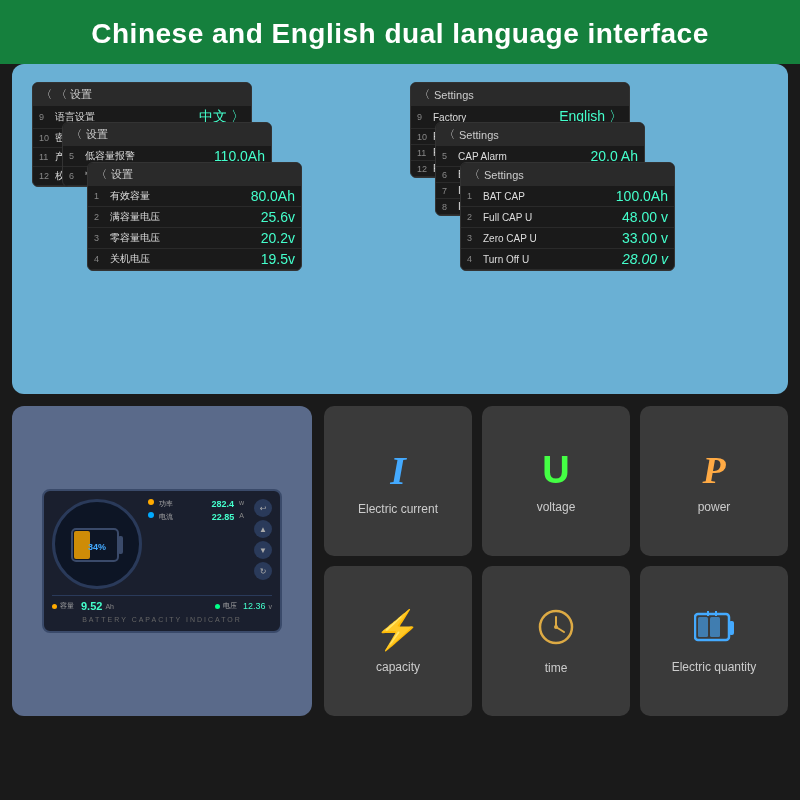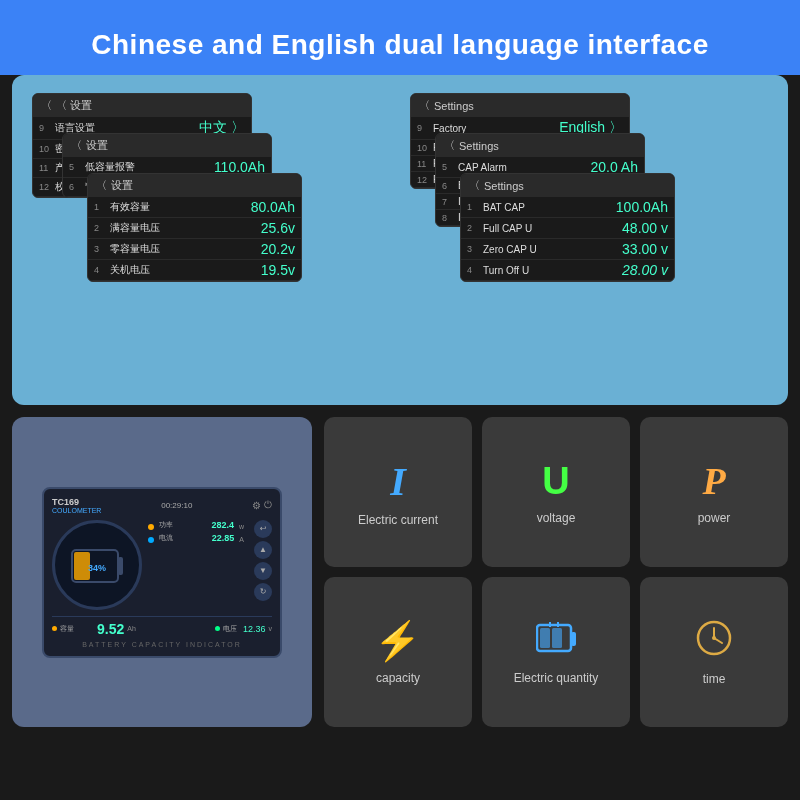--- a/index.html
+++ b/index.html
@@ -6,22 +6,22 @@
     body {
       width: 800px;
       height: 800px;
       background: #1a1a1a;
       font-family: Arial, sans-serif;
       overflow: hidden;
     }
 
     
     .header {
-      background: #3b82f6;
-      padding: 29px 20px 14px;
+      background: #15803d;
+      padding: 18px 20px 14px;
       text-align: center;
     }
     .header-title {
       color: #ffffff;
       font-size: 28px;
       font-weight: bold;
       letter-spacing: 0.5px;
     }
 
     
@@ -191,21 +191,21 @@
     .device-stats {
       flex: 1;
       display: flex;
       flex-direction: column;
       gap: 3px;
       font-size: 8px;
     }
 
     .stat-row {
       display: flex;
-      align-items: flex-end;
+      align-items: flex-start;
       gap: 5px;
     }
 
     .stat-dot {
       width: 6px;
       height: 6px;
       border-radius: 50%;
     }
 
     .stat-label {
@@ -452,31 +452,20 @@
 
     </div>
   </div>
 
 </div>
 
 <div class="bottom-panel">
 
   <div class="device-section">
     <div class="device-display">
-      <div class="device-top-bar">
-        <div>
-          <div class="device-brand">TC169</div>
-          <div class="device-model">COULOMETER</div>
-        </div>
-        <div style="color:#aaa;font-size:8px;">00:29:10</div>
-        <div style="display:flex;gap:3px;align-items:center;">
-          <span style="color:#888;font-size:10px;">⚙</span>
-          <span style="color:#888;font-size:10px;">⏻</span>
-        </div>
-      </div>
 
       <div class="device-main">
         <div class="device-circle-area">
           <div class="device-circle">
             <svg width="60" height="60" viewBox="0 0 60 60">
               <rect x="5" y="15" width="46" height="32" rx="4" fill="none" stroke="#3a4a6a" stroke-width="2"></rect>
               <rect x="51" y="22" width="5" height="18" rx="2" fill="#3a4a6a"></rect>
               <rect x="7" y="17" width="16" height="28" rx="2" fill="#ffaa00" opacity="0.8"></rect>
               <text x="30" y="36" text-anchor="middle" fill="#4af" font-size="9" font-weight="bold">34%</text>
             </svg>
@@ -503,21 +492,21 @@
           <div class="nav-btn">▲</div>
           <div class="nav-btn">▼</div>
           <div class="nav-btn">↻</div>
         </div>
       </div>
 
       <div class="device-bottom-bar">
         <div class="bottom-val-row">
           <span class="stat-dot" style="background:#ffaa00;width:5px;height:5px;"></span>
           <span style="color:#aaa;font-size:7px;">容量</span>
-          <span style="color:#4fc;font-size:14px;font-weight:bold;margin-left:20px;">9.52</span>
+          <span style="color:#4fc;font-size:11px;font-weight:bold;margin-left:4px;">9.52</span>
           <span style="color:#888;font-size:7px;">Ah</span>
         </div>
         <div class="bottom-val-row">
           <span class="stat-dot" style="background:#00ff88;width:5px;height:5px;"></span>
           <span style="color:#aaa;font-size:7px;">电压</span>
           <span style="color:#4fc;font-size:9px;font-weight:normal;margin-left:3px;">12.36</span>
           <span style="color:#888;font-size:7px;">v</span>
         </div>
       </div>
 
@@ -538,42 +527,42 @@
     </div>
 
     <div class="feature-card">
       <div class="icon-P">P</div>
       <div class="feature-label">power</div>
     </div>
 
     <div class="feature-card">
       <div style="color:#f44;font-size:38px;">⚡</div>
       <div class="feature-label">capacity</div>
+    </div>
+
+    <div class="feature-card">
+      <div style="color:#da4;font-size:30px;">
+        <svg width="38" height="38" viewBox="0 0 38 38">
+          <circle cx="19" cy="19" r="16" fill="none" stroke="#da4" stroke-width="2.5"></circle>
+          <line x1="19" y1="19" x2="19" y2="9" stroke="#da4" stroke-width="2" stroke-linecap="round"></line>
+          <line x1="19" y1="19" x2="27" y2="24" stroke="#da4" stroke-width="2" stroke-linecap="round"></line>
+          <circle cx="19" cy="19" r="2" fill="#da4"></circle>
+        </svg>
+      </div>
+      <div class="feature-label">time</div>
     </div>
 
     <div class="feature-card">
       <div style="color:#4af;font-size:30px;">
         <svg width="40" height="36" viewBox="0 0 40 36">
           <rect x="1" y="5" width="34" height="26" rx="3" fill="none" stroke="#4af" stroke-width="2.5"></rect>
           <rect x="35" y="12" width="5" height="14" rx="2" fill="#4af"></rect>
           <rect x="4" y="8" width="10" height="20" rx="1.5" fill="#4af" opacity="0.6"></rect>
           <rect x="16" y="8" width="10" height="20" rx="1.5" fill="#4af" opacity="0.6"></rect>
           <line x1="14" y1="2" x2="14" y2="7" stroke="#4af" stroke-width="2"></line>
           <line x1="22" y1="2" x2="22" y2="7" stroke="#4af" stroke-width="2"></line>
         </svg>
       </div>
       <div class="feature-label">Electric quantity</div>
     </div>
 
-    <div class="feature-card">
-      <div style="color:#da4;font-size:30px;">
-        <svg width="38" height="38" viewBox="0 0 38 38">
-          <circle cx="19" cy="19" r="16" fill="none" stroke="#da4" stroke-width="2.5"></circle>
-          <line x1="19" y1="19" x2="19" y2="9" stroke="#da4" stroke-width="2" stroke-linecap="round"></line>
-          <line x1="19" y1="19" x2="27" y2="24" stroke="#da4" stroke-width="2" stroke-linecap="round"></line>
-          <circle cx="19" cy="19" r="2" fill="#da4"></circle>
-        </svg>
-      </div>
-      <div class="feature-label">time</div>
-    </div>
-
   </div>
 </div>
 
 </body></html>

